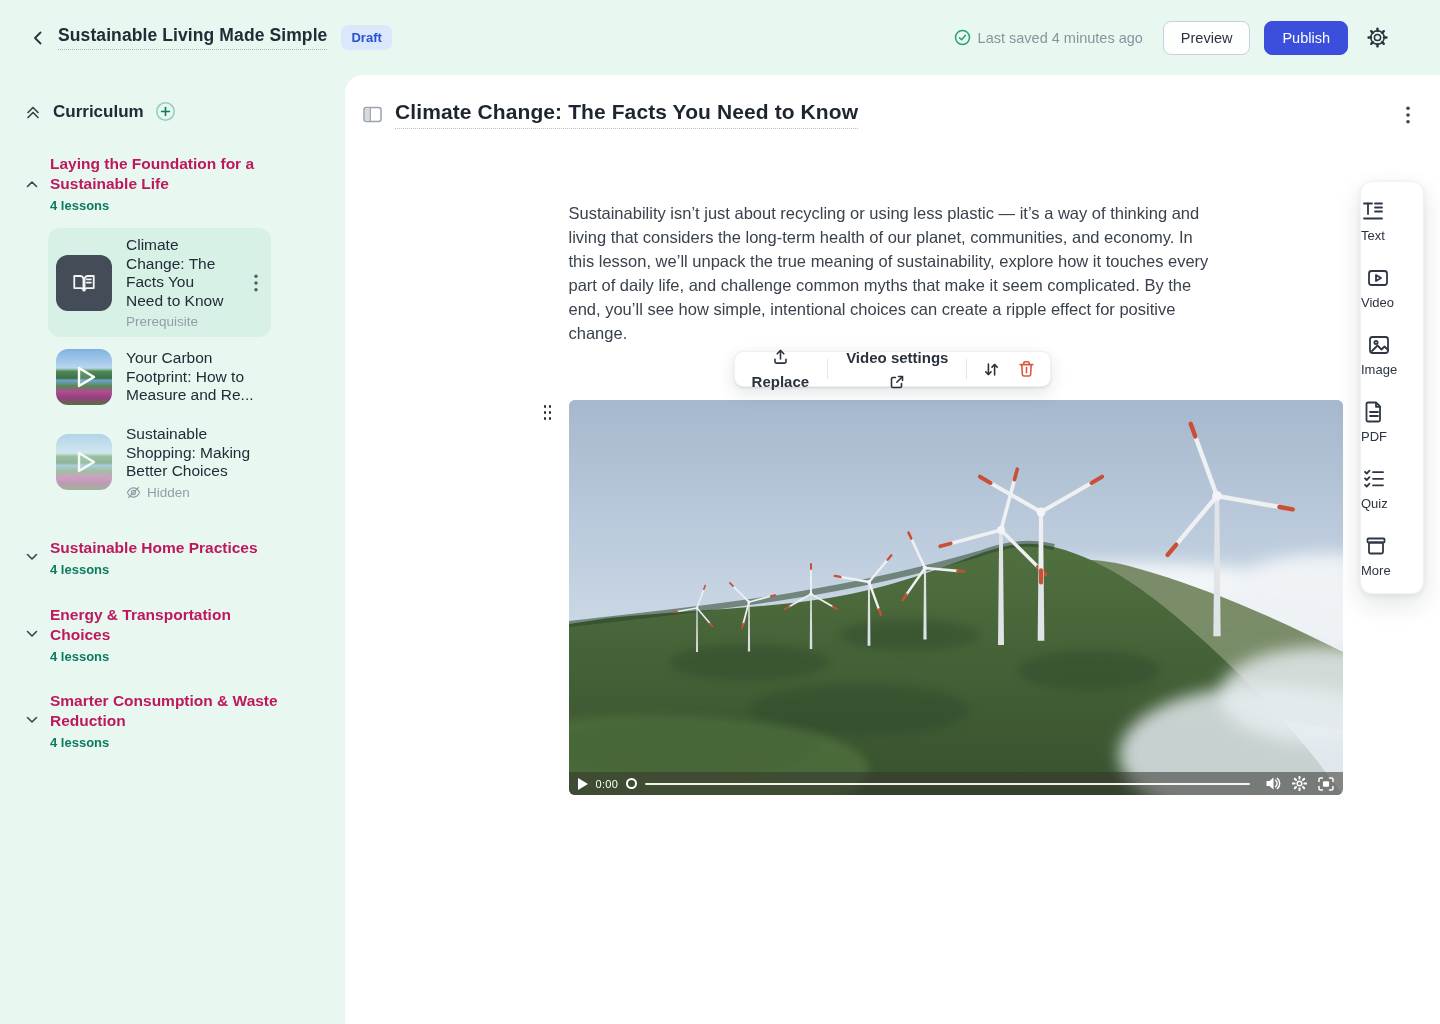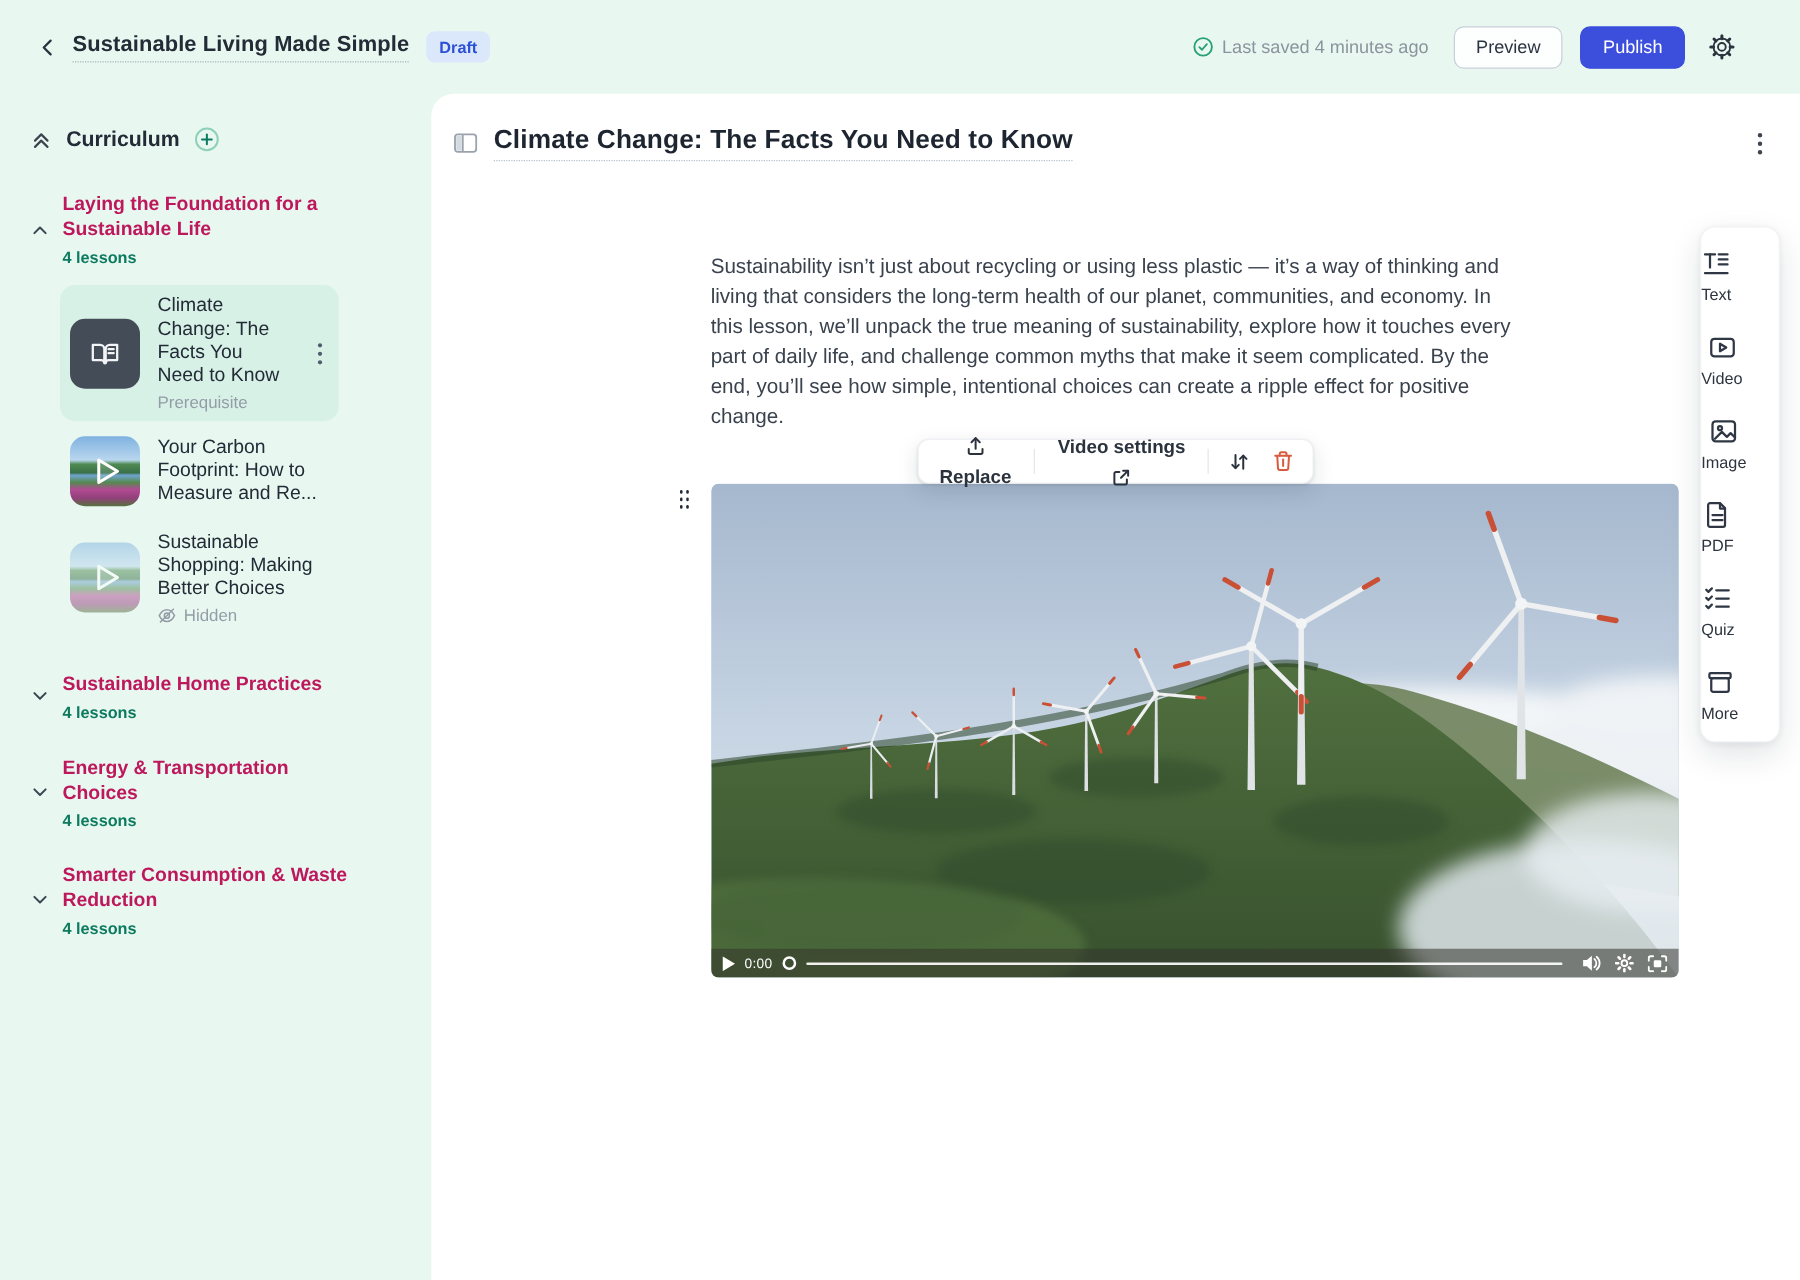--- a/index.html
+++ b/index.html
@@ -95,21 +95,21 @@
   }
   .tool-btn {
     display:flex; align-items:center; gap:8px; font-size:15px; font-weight:600;
     color:#2a323d; padding:6px 9px; border-radius:6px; cursor:pointer; background:none; border:none;
     font-family:inherit;
     flex-direction:column;
   }
   .tool-divider { width:1px; height:20px; background:#e3e7eb; margin:0 5px; }
   .tool-icon-btn { padding:6px 7px; display:flex; align-items:center; cursor:pointer; background:none; border:none; }
 
-  .video-wrap { position:relative; }
+  .video-wrap { position:relative; margin-top:13px; }
   .drag-handle {
     position:absolute; left:-25px; top:5px; cursor:grab;
     display:grid; grid-template-columns:repeat(2, 5px); grid-auto-rows:6px;
   }
   .drag-handle i { width:2.6px; height:2.6px; border-radius:50%; background:#222b36; display:block; }
   .video {
     width:774px; height:395px; border-radius:6px; overflow:hidden; position:relative; cursor:pointer;
     background:#c3d4e8;
   }
   .video > svg.scene { position:absolute; inset:0; }

